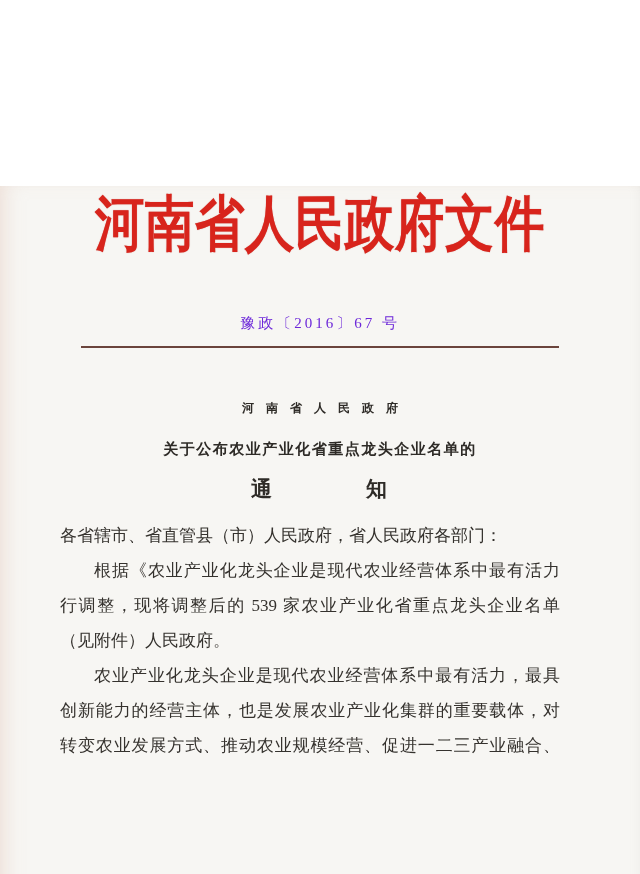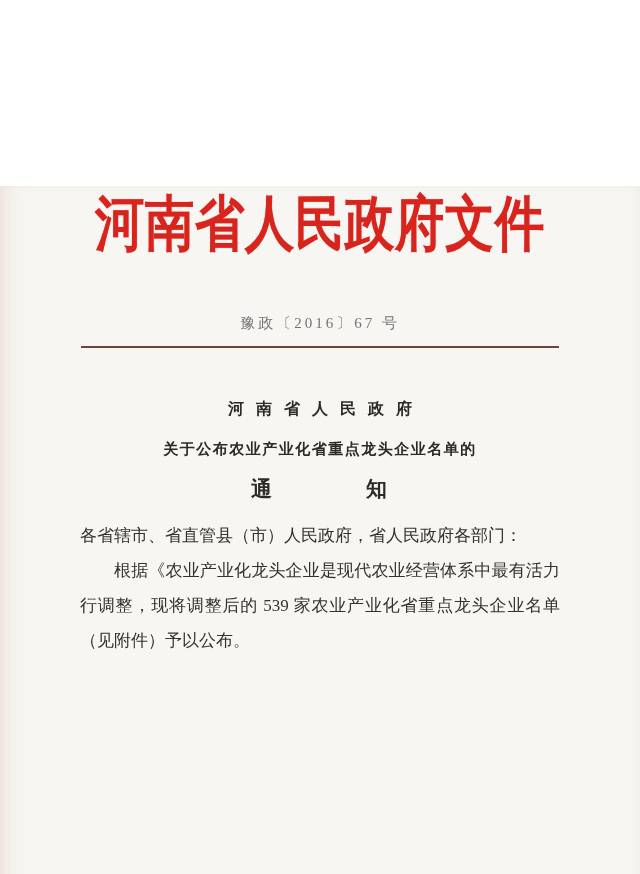--- a/index.html
+++ b/index.html
@@ -35,59 +35,59 @@
     white-space: nowrap;
     text-shadow: 0 0 1px rgba(170, 20, 10, 0.55);
   }
 
   .doc-number {
     margin-top: 50px;
     text-align: center;
     font-size: 15px;
     line-height: 22px;
     letter-spacing: 3px;
-    color: #737373;
+    color: #6d28d9;
   }
 
   .rule {
     width: 478px;
     height: 2px;
     margin: 12px auto 0 auto;
     background: #6b443c;
   }
 
   .title-block {
     margin-top: 40px;
     text-align: center;
     font-weight: bold;
     color: #2e2b27;
   }
 
   .title-line-1 {
-    font-size: 16px;
+    font-size: 12px;
     line-height: 41px;
     letter-spacing: 12px;
     text-indent: 12px; 
   }
 
   .title-line-2 {
     font-size: 15px;
     line-height: 41px;
     letter-spacing: 1.5px;
   }
 
   .title-line-3 {
     font-size: 21px;
     line-height: 41px;
     letter-spacing: 2px;
     font-family: Liberation Mono, monospace;
   }
 
   .document-body {
-    margin: 7px 80px 0 80px; 
+    margin: 7px 80px 0 60px; 
     font-size: 17px;
     color: #35322e;
   }
 
   .paragraph { margin: 0; }
 
   .line {
     line-height: 35px;
     white-space: normal;
   }
@@ -118,17 +118,22 @@
     <div class="title-line-3">通　　　　知</div>
   </div>
 
   <div class="document-body">
       <div class="paragraph">
         <div class="line">各省辖市、省直管县（市）人民政府，省人民政府各部门：</div>
       </div>
       <div class="paragraph">
         <div class="line fill indent">根据《农业产业化龙头企业是现代农业经营体系中最有活力</div>
         <div class="line fill">行调整，现将调整后的 539 家农业产业化省重点龙头企业名单</div>
-        <div class="line">（见附件）予以公布。</div>
+        <div class="line">（见附件）人民政府。</div>
+      </div>
+      <div class="paragraph">
+        <div class="line fill indent">农业产业化龙头企业是现代农业经营体系中最有活力，最具</div>
+        <div class="line fill">创新能力的经营主体，也是发展农业产业化集群的重要载体，对</div>
+        <div class="line fill">转变农业发展方式、推动农业规模经营、促进一二三产业融合、</div>
       </div>
     </div>
 
 </div>
 
 </body></html>

